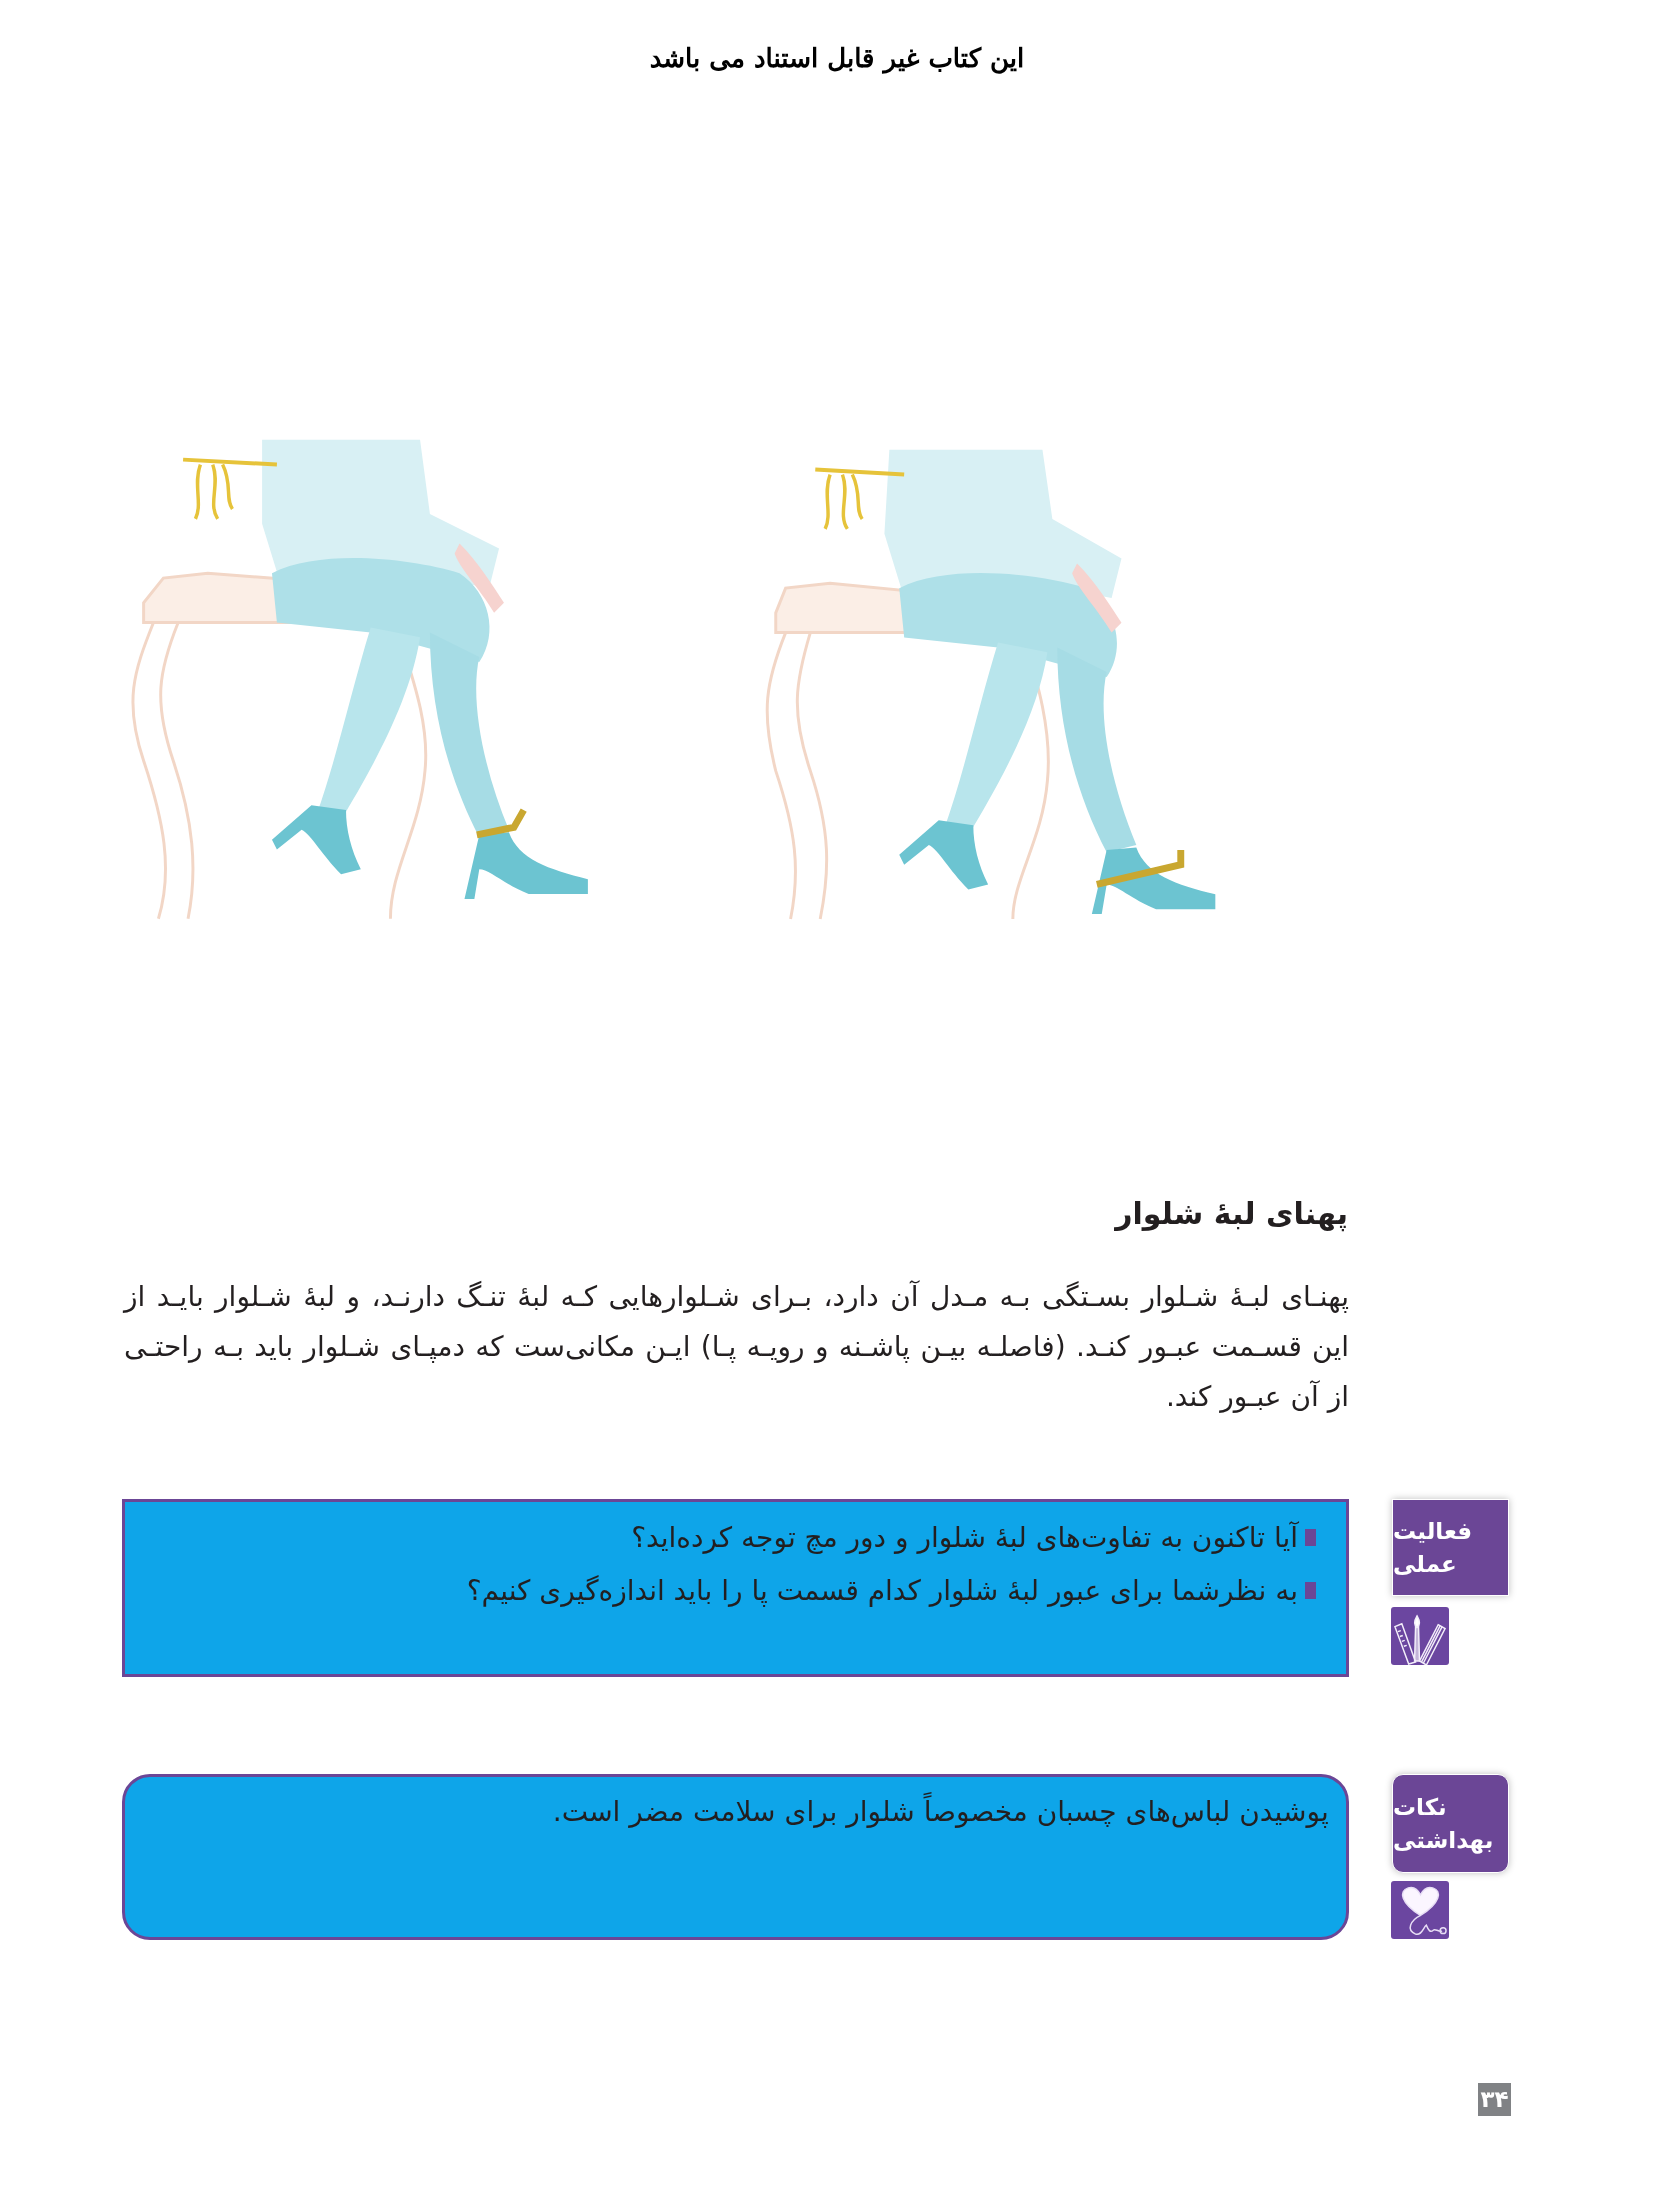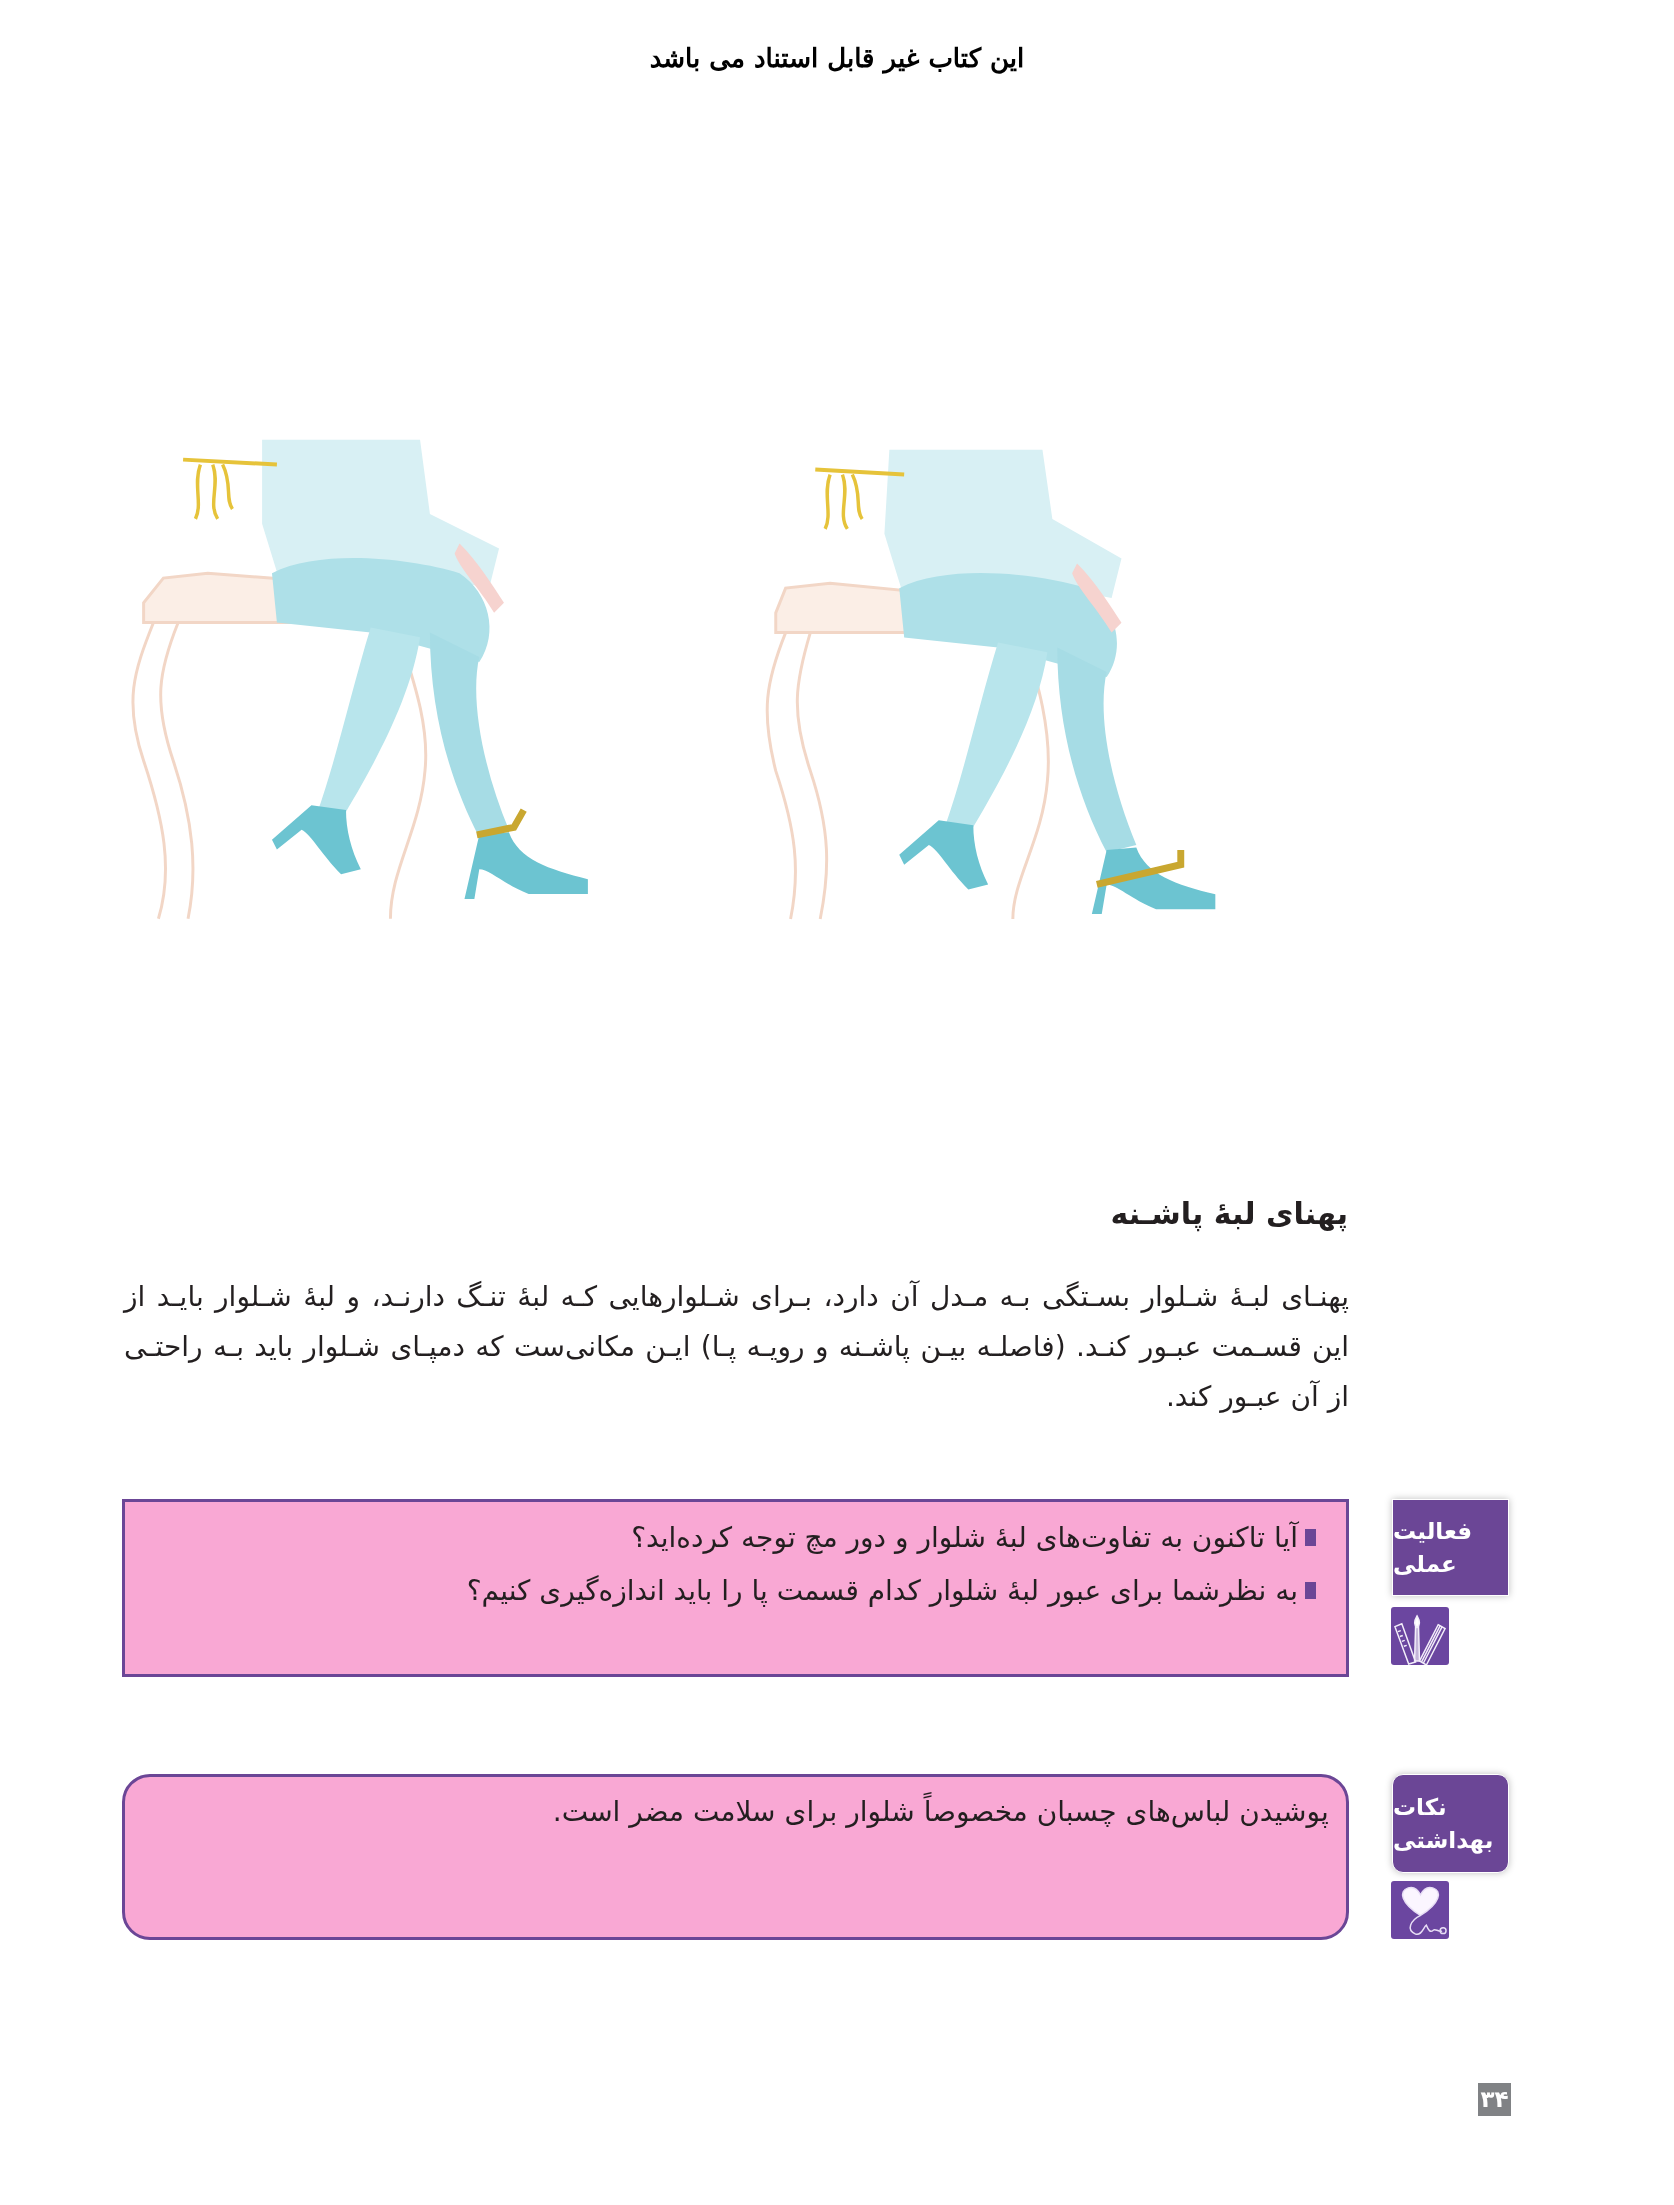--- a/index.html
+++ b/index.html
@@ -23,21 +23,21 @@
   .section-title {
     right: 326px; top: 1196px; font-weight: bold; font-size: 30px; color: #231f20;
   }
   .body-text {
     left: 124px; width: 1225px; top: 1272px;
     font-size: 28px; line-height: 50px; text-align: justify; text-align-last: right;
   }
 
   .box {
     position: absolute; left: 122px; width: 1221px;
-    border: 3px solid #6b4696; background: #f9a8d4;
+    border: 3px solid #6b4696; background: #0ea5e9;
   }
   .box.activity { top: 1499px; height: 172px; }
   .box.health { top: 1774px; height: 160px; border-radius: 28px; }
 
   .q-list { list-style: none; margin: 0; padding: 0; position: absolute; right: 30px; top: 9px; }
   .q-item { font-size: 28px; line-height: 53px; display: flex; flex-direction: row; align-items: center; direction: rtl; }
   .q-bullet { width: 11px; height: 17px; background: #6b4696; margin-left: 7px; flex: none; }
 
   .health-text { position: absolute; right: 17.3px; top: 10px; font-size: 28px; line-height: 49px; }
 
@@ -110,21 +110,21 @@
     <path d="M650 280 C690 320 720 370 740 400 L720 420 C690 370 650 330 640 300 Z" fill="#f6d3cf"></path>
     <path d="M120 90 L300 100" stroke="#e6c33a" stroke-width="8"></path>
     <path d="M150 100 C135 140 155 180 140 210 M175 100 C190 140 165 180 185 210 M195 100 C215 140 200 170 215 190" stroke="#e6c33a" stroke-width="7" fill="none"></path>
     <path d="M370 800 L440 810 C440 850 450 890 470 930 L430 940 C390 900 370 860 350 850 L300 890 L290 870 Z" fill="#6cc4d1"></path>
     <path d="M710 860 L770 855 C790 910 850 930 930 950 L930 980 L810 980 C760 960 730 930 710 930 L700 990 L680 990 Z" fill="#6cc4d1"></path>
 
     <path d="M690 930 L860 890 L860 860" stroke="#c9a730" stroke-width="14" fill="none"></path>
   </svg>
 </div>
 
-<div class="abs section-title rtl">پهنای لبهٔ پاشـنه</div>
+<div class="abs section-title rtl">پهنای لبهٔ شلوار</div>
 
 <div class="abs body-text rtl">پهنـای لبـهٔ شـلوار بسـتگی بـه مـدل آن دارد، بـرای شـلوارهایی کـه لبهٔ تنـگ دارنـد، و لبهٔ شـلوار بایـد از این قسـمت عبـور کنـد. (فاصلـه بیـن پاشـنه و رویـه پـا) ایـن مکانی‌ست که دمپـای شـلوار باید بـه راحتـی از آن عبـور کند.</div>
 
 <div class="box activity">
   <ul class="q-list rtl">
     <li class="q-item">
       <span class="q-bullet"></span>
       <span>آیا تاکنون به تفاوت‌های لبهٔ شلوار و دور مچ توجه کرده‌اید؟</span>
     </li>
     <li class="q-item">

